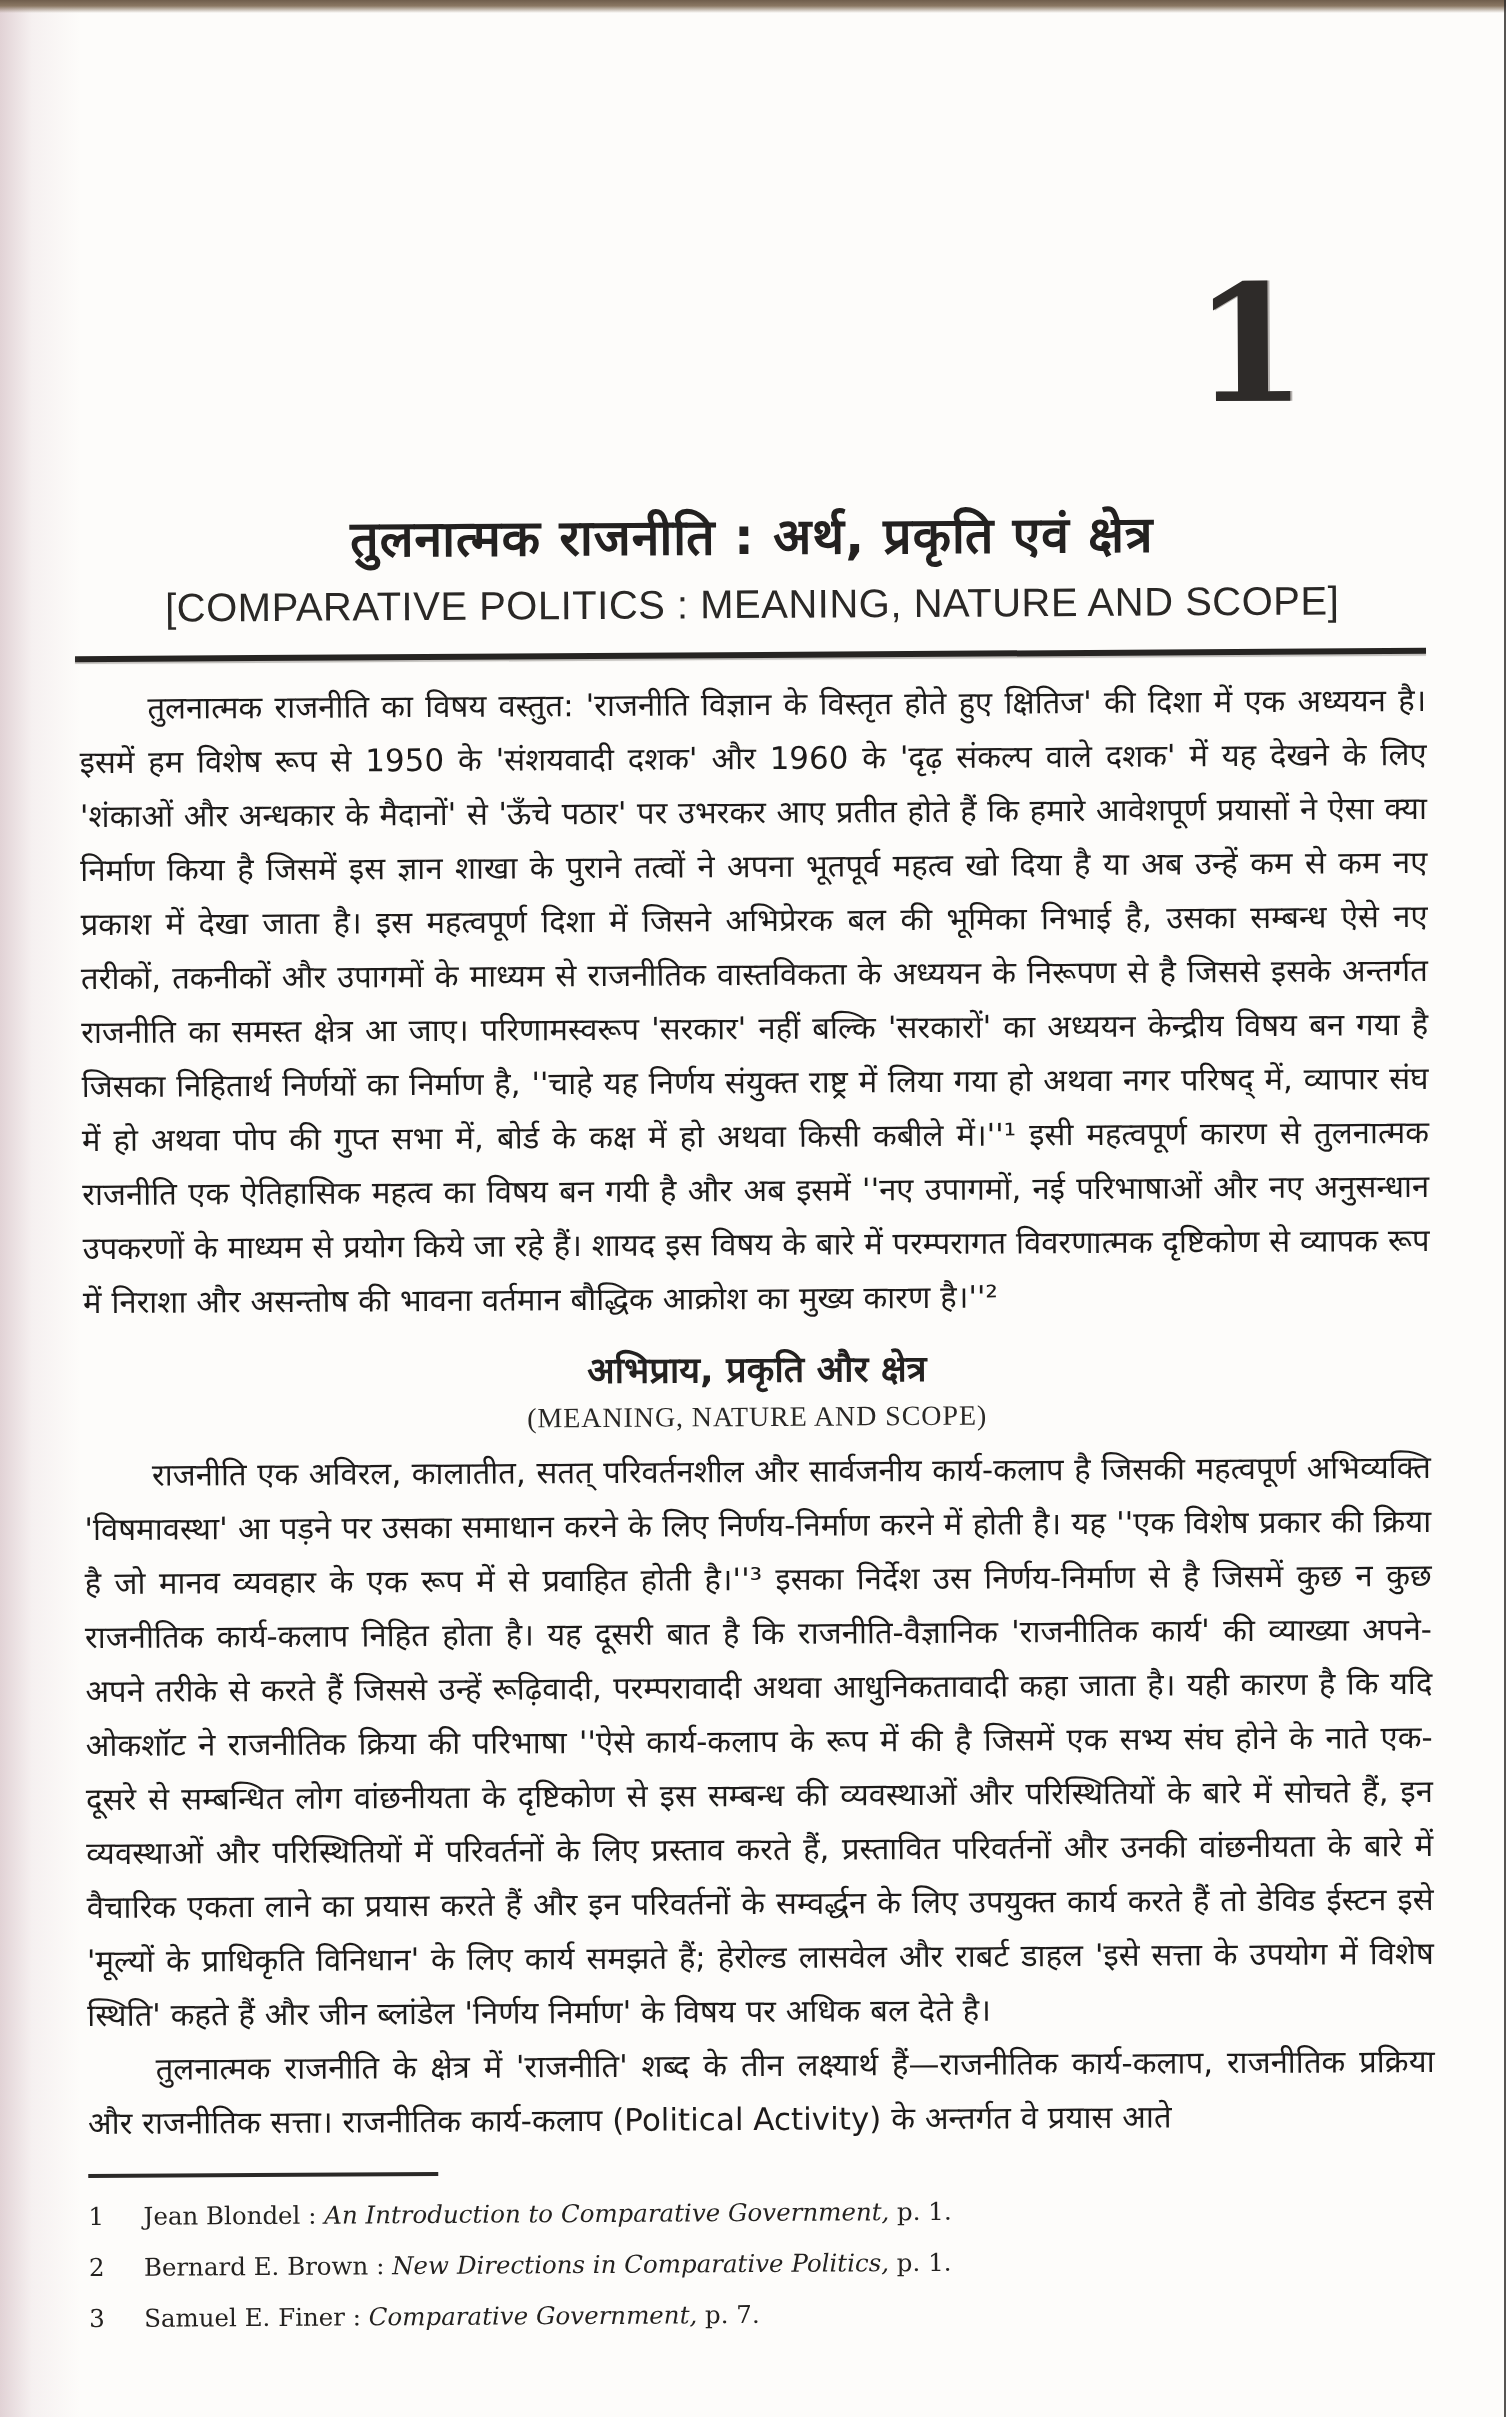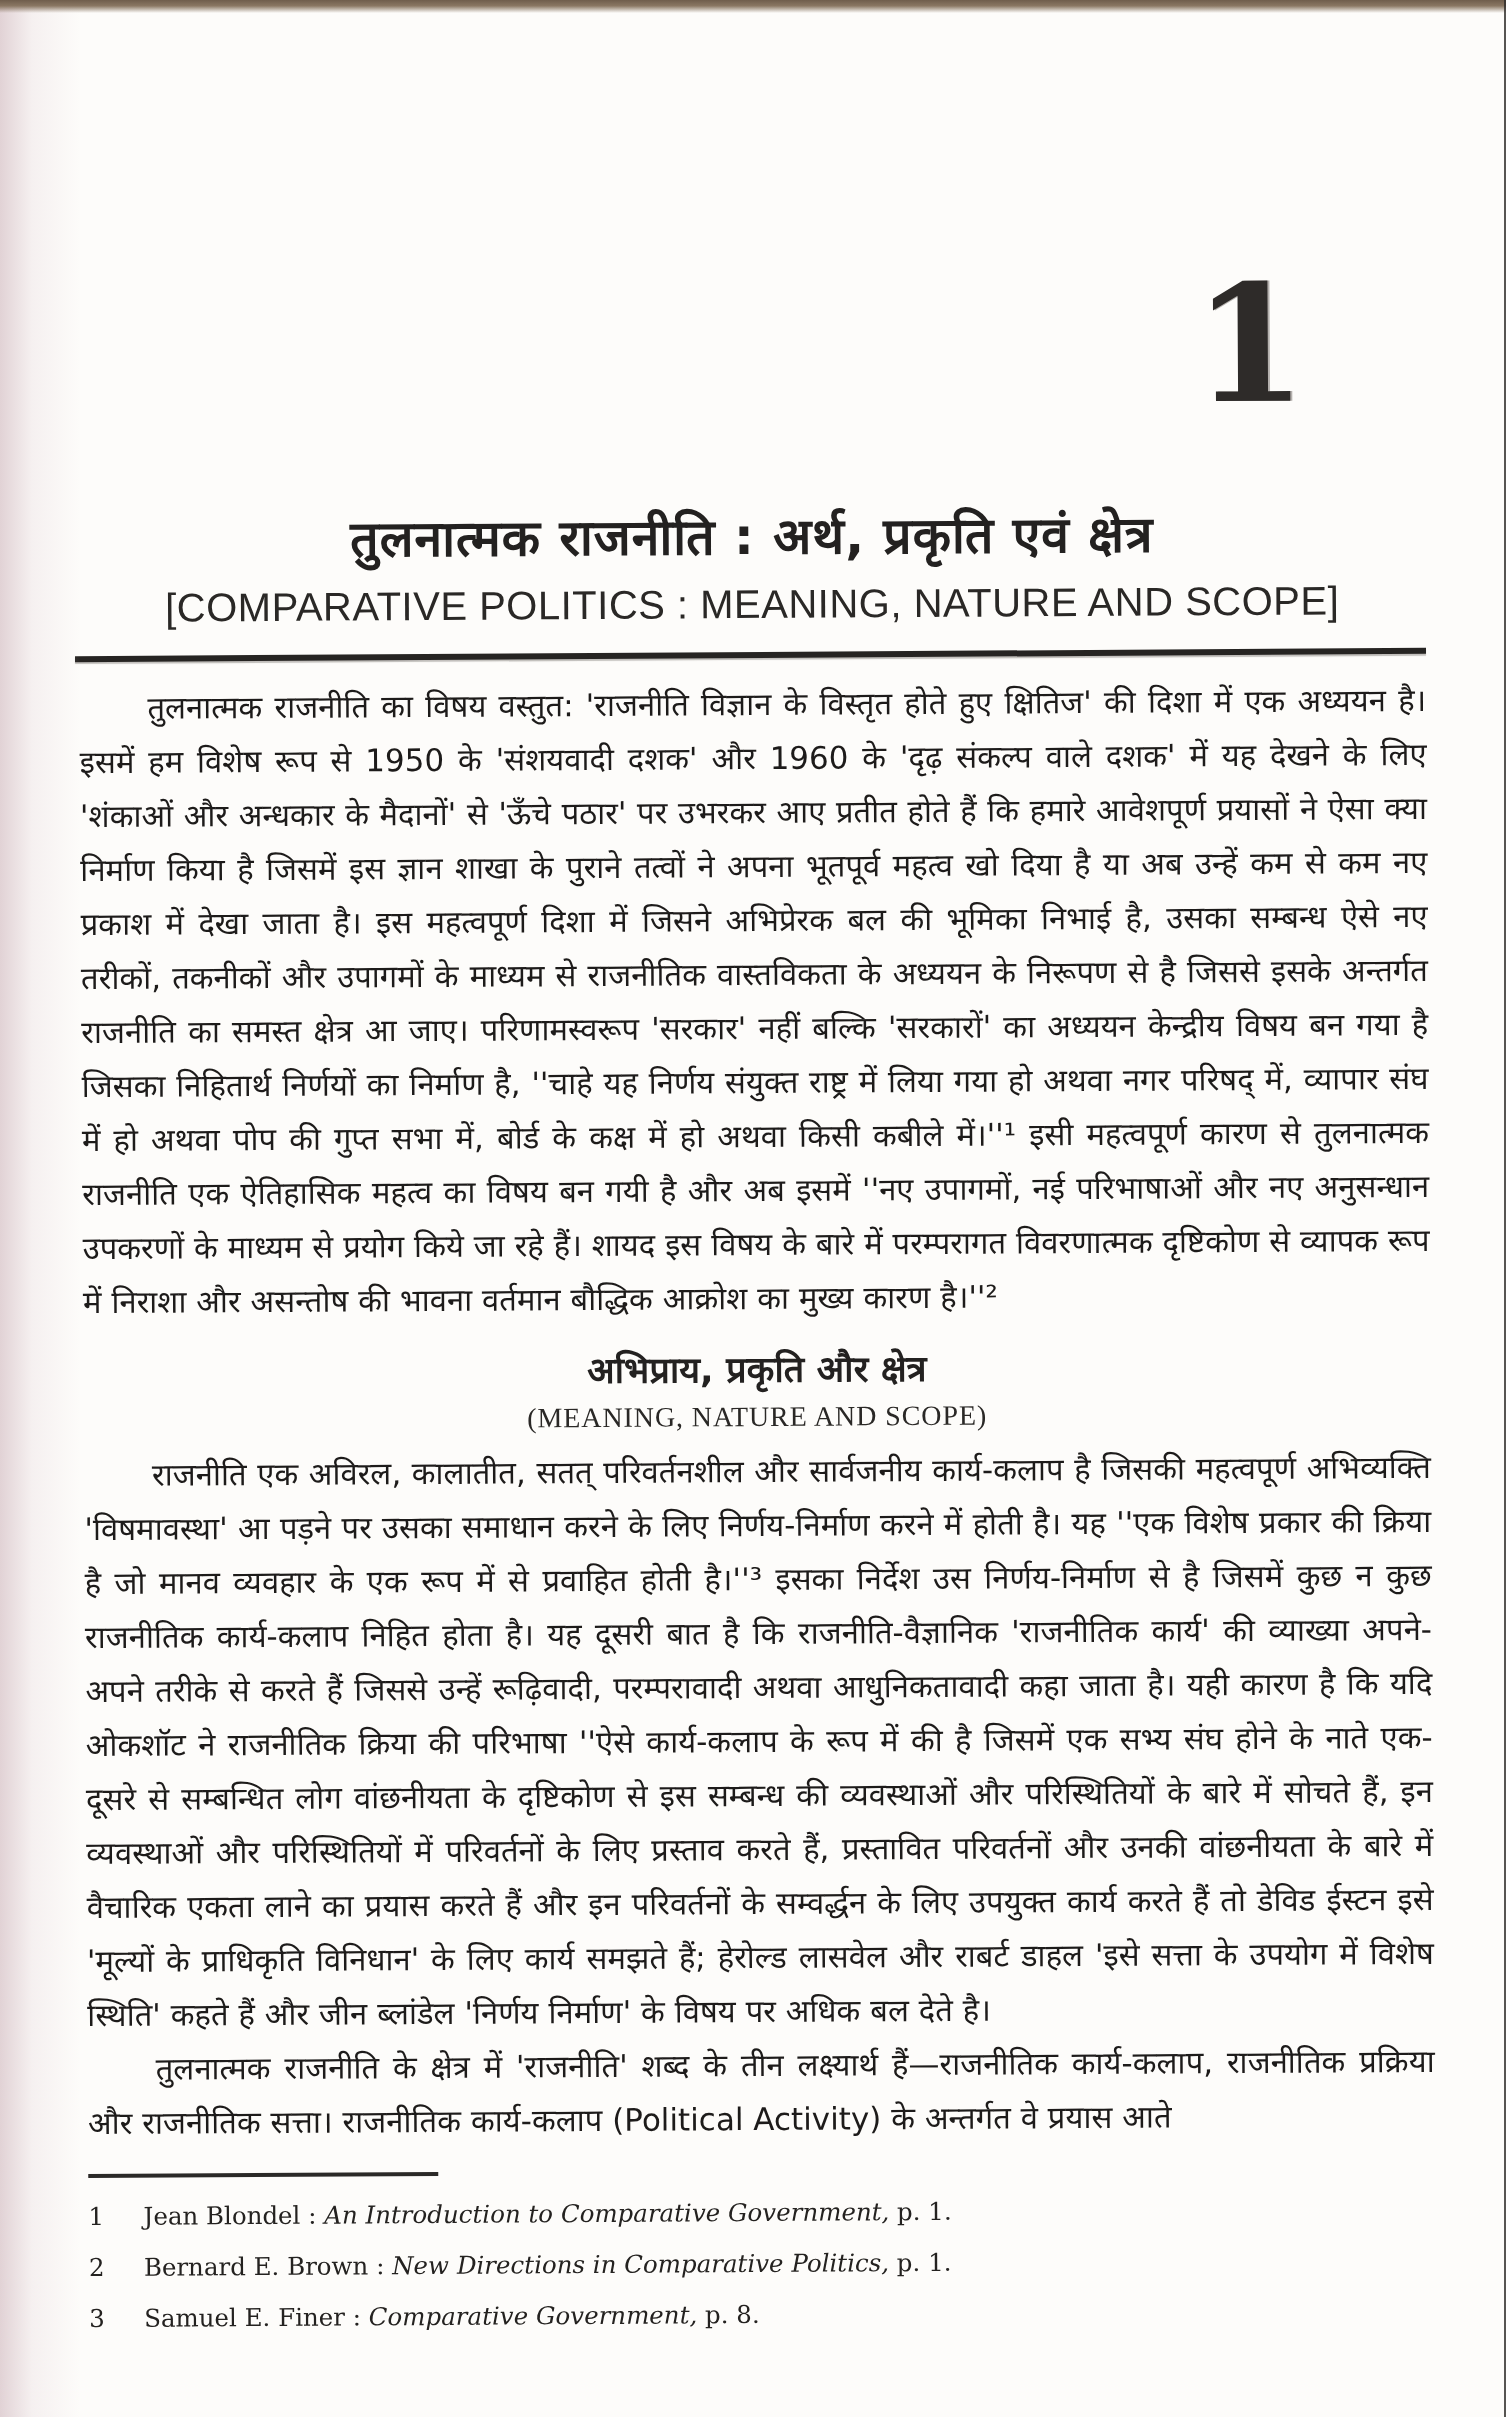--- a/index.html
+++ b/index.html
@@ -161,19 +161,19 @@
         <span class="footnote-text"><span class="footnote-author">Jean Blondel : </span><span class="footnote-title">An Introduction to Comparative Government,</span><span class="footnote-page"> p. 1.</span></span>
       </div>
 
       <div class="footnote-row">
         <span class="footnote-num">2</span>
         <span class="footnote-text"><span class="footnote-author">Bernard E. Brown : </span><span class="footnote-title">New Directions in Comparative Politics,</span><span class="footnote-page"> p. 1.</span></span>
       </div>
 
       <div class="footnote-row">
         <span class="footnote-num">3</span>
-        <span class="footnote-text"><span class="footnote-author">Samuel E. Finer : </span><span class="footnote-title">Comparative Government,</span><span class="footnote-page"> p. 8.</span></span>
+        <span class="footnote-text"><span class="footnote-author">Samuel E. Finer : </span><span class="footnote-title">Comparative Government,</span><span class="footnote-page"> p. 7.</span></span>
       </div>
     </div>
 
   </div>
 </div>
 
 
 </body></html>

